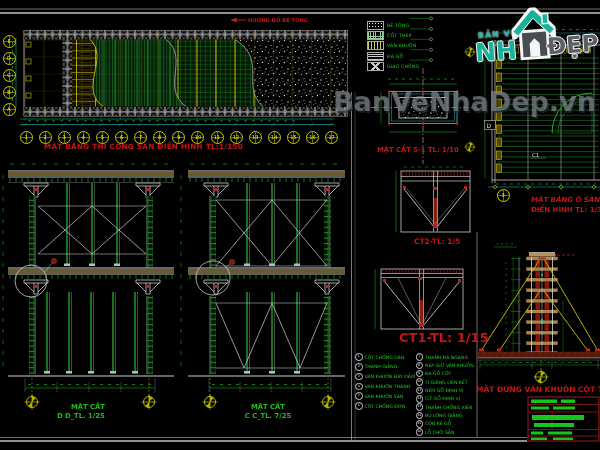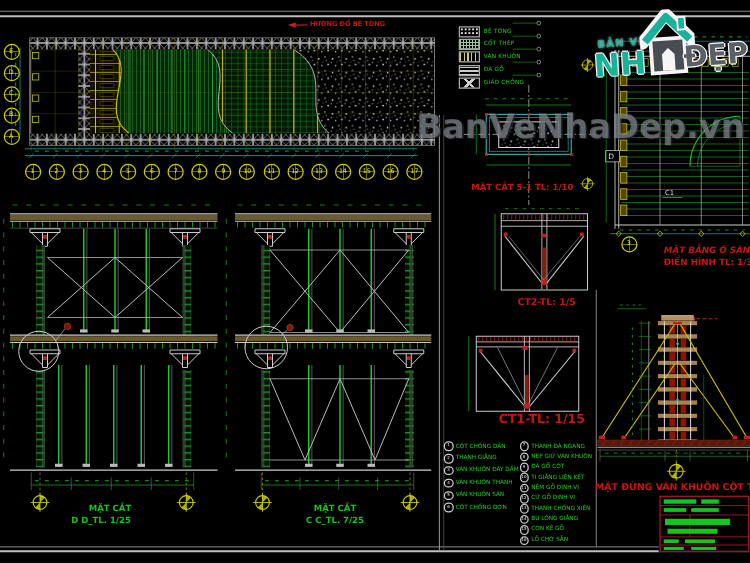--- a/index.html
+++ b/index.html
@@ -712,29 +712,30 @@
       <rect x="534" y="423" width="40" height="4"></rect>
       <rect x="531" y="431.5" width="12" height="3"></rect>
           <rect x="548" y="431.5" width="24" height="3"></rect>
       <rect x="531" y="437.5" width="16" height="2.5"></rect>
           <rect x="553" y="437.5" width="20" height="2.5"></rect>
     </g>
   </g>
 </svg>
 
 <div class="lbl t-red" style="left:248px;top:16.5px;font-size:5.2px;">HƯỚNG ĐỔ BÊ TÔNG</div>
+<div class="lbl t-red" style="left:44px;top:141.5px;font-size:7.2px;letter-spacing:.3px;">MẶT BẰNG THI CÔNG SÀN ĐIỂN HÌNH TL:1/150</div>
 
 <div class="lbl t-green" style="left:57px;top:403px;width:62px;text-align:center;font-size:6.8px;">MẶT CẮT</div>
 <div class="lbl t-green" style="left:57px;top:412px;width:62px;text-align:left;font-size:6.8px;">D D_TL. 1/25</div>
 <div class="lbl t-green" style="left:237px;top:403px;width:62px;text-align:center;font-size:6.8px;">MẶT CẮT</div>
 <div class="lbl t-green" style="left:237px;top:412px;width:62px;text-align:center;font-size:6.8px;">C C_TL. 7/25</div>
 
 <div class="lbl t-red" style="left:377px;top:146px;font-size:6.8px;">MẶT CẮT 5-1  TL: 1/10</div>
 <div class="lbl t-red" style="left:414px;top:237px;font-size:7.5px;">CT2-TL: 1/5</div>
-<div class="lbl t-red" style="left:399px;top:330px;font-size:10px;">CT1-TL: 1/15</div>
+<div class="lbl t-red" style="left:399px;top:330px;font-size:13px;">CT1-TL: 1/15</div>
 
 <div class="lbl t-red" style="left:531px;top:196px;font-size:7px;font-style:italic;">MẶT BẰNG Ô SÀN</div>
 <div class="lbl t-red" style="left:531px;top:206px;font-size:7px;">ĐIỂN HÌNH TL: 1/30</div>
 <div class="lbl" style="left:486.5px;top:121.5px;font-size:6px;color:#ddd;">D</div>
 <div class="lbl" style="left:532px;top:151.5px;font-size:5.5px;color:#ddd;">C1</div>
 <div class="bub" style="left:496.5px;top:188.5px;">3</div>
 
 <div class="lbl t-red" style="left:476px;top:384.5px;font-size:7.5px;">MẶT ĐỨNG VÁN KHUÔN CỘT T</div>
 
 <div id="plan-col-bubbles">

